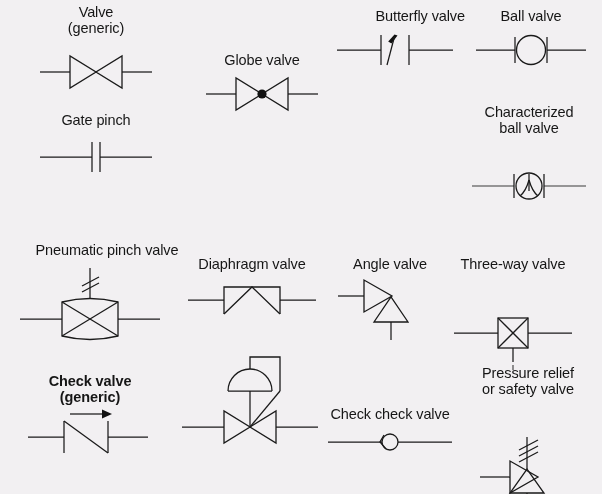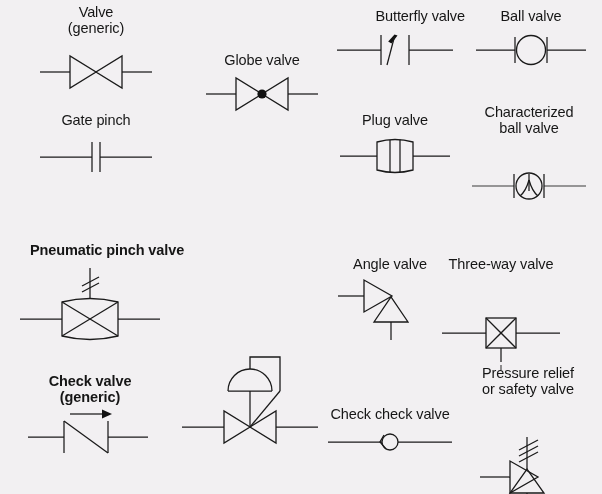--- a/index.html
+++ b/index.html
@@ -126,80 +126,79 @@
       <svg width="140" height="48" viewBox="0 0 140 48">
         <line class="ln" x1="14" y1="27" x2="66" y2="27"></line>
         <line class="ln" x1="74" y1="27" x2="126" y2="27"></line>
         <line class="ln" x1="66" y1="12" x2="66" y2="42"></line>
         <line class="ln" x1="74" y1="12" x2="74" y2="42"></line>
       </svg>
     </div>
   </div>
 
 
-  <div class="cell" style="left:330px; top:112px; width:130px;">
-    <div class="cap">Plug valve</div>
-    <div class="sym">
-      <svg width="130" height="48" viewBox="0 0 130 48">
-        <line class="ln" x1="10" y1="26" x2="47" y2="26"></line>
-        <line class="ln" x1="83" y1="26" x2="120" y2="26"></line>
-        <path class="ln-body" d="M 47 12 Q 65 7 83 12 L 83 40 Q 65 45 47 40 Z"></path>
-        <line class="ln" x1="60" y1="10" x2="60" y2="42.5"></line>
-        <line class="ln" x1="70" y1="9.5" x2="70" y2="42"></line>
-      </svg>
-    </div>
-  </div>
 
   <div class="cell" style="left:456px; top:104px; width:146px;gap:24px;">
     <div class="cap">Characterized
 ball valve</div>
     <div class="sym">
       <svg width="146" height="44" viewBox="0 0 146 44">
         <line class="ln-thin" x1="16" y1="24" x2="58" y2="24"></line>
         <line class="ln-thin" x1="88" y1="24" x2="130" y2="24"></line>
         <line class="ln" x1="58" y1="12" x2="58" y2="36"></line>
         <line class="ln" x1="88" y1="12" x2="88" y2="36"></line>
         <circle class="ln-body" cx="73" cy="24" r="13"></circle>
         <line class="ln" x1="73" y1="12" x2="73" y2="29"></line>
         <path class="ln-body" d="M 64 34 Q 70 29 73 18"></path>
         <path class="ln-body" d="M 82 34 Q 76 29 73 18"></path>
       </svg>
     </div>
   </div>
 
-  <div class="cell" style="left:14px; top:242px; width:186px; align-items:flex-start;font-weight:bold;">
+  <div class="cell" style="left:14px; top:242px; width:186px; align-items:flex-start;">
     <div class="cap" style="width:186px;">Pneumatic pinch valve</div>
   </div>
   <div class="sym" style="position:absolute; left:8px; top:262px;">
     <svg width="160" height="78" viewBox="0 0 160 78">
       <line class="ln" x1="12" y1="55" x2="54" y2="55"></line>
       <line class="ln" x1="110" y1="55" x2="152" y2="55"></line>
       <path class="ln-body" d="M 54 38 L 54 72 Q 82 79 110 72 L 110 38 Q 82 31 54 38 Z"></path>
       <line class="ln" x1="54" y1="38" x2="110" y2="72"></line>
       <line class="ln" x1="110" y1="38" x2="54" y2="72"></line>
       <line class="ln" x1="82" y1="35" x2="82" y2="4"></line>
       <line class="ln" x1="74" y1="22" x2="91" y2="13"></line>
       <line class="ln" x1="74" y1="28" x2="91" y2="19"></line>
     </svg>
   </div>
 
+  <div class="cell" style="left:176px; top:256px; width:152px;">
+    <div class="cap">Diaphragm valve</div>
+    <div class="sym">
+      <svg width="152" height="48" viewBox="0 0 152 48">
+        <line class="ln" x1="12" y1="26" x2="48" y2="26"></line>
+        <line class="ln" x1="104" y1="26" x2="140" y2="26"></line>
+        <polyline class="ln-body" points="48,40 48,13 104,13 104,40"></polyline>
+        <polyline class="ln-body" points="48,40 76,13 104,40"></polyline>
+      </svg>
+    </div>
+  </div>
 
   <div class="cell" style="left:334px; top:256px; width:112px;">
     <div class="cap">Angle valve</div>
     <div class="sym">
       <svg width="112" height="66" viewBox="0 0 112 66">
         <line class="ln" x1="4" y1="22" x2="30" y2="22"></line>
         <polygon class="ln-body" points="30,6 30,38 58,22"></polygon>
         <polygon class="ln-body" points="40,48 74,48 57,23"></polygon>
         <line class="ln" x1="57" y1="48" x2="57" y2="66"></line>
       </svg>
     </div>
   </div>
 
-  <div class="cell" style="left:428px; top:256px; width:146px;gap:33px;">
+  <div class="cell" style="left:440px; top:256px; width:146px;gap:33px;">
     <div class="cap">Three-way valve</div>
     <div class="sym">
       <svg width="146" height="64" viewBox="0 0 146 64">
         <line class="ln" x1="14" y1="26" x2="58" y2="26"></line>
         <line class="ln" x1="88" y1="26" x2="132" y2="26"></line>
         <rect class="ln-body" x="58" y="11" width="30" height="30"></rect>
         <line class="ln" x1="58" y1="11" x2="88" y2="41"></line>
         <line class="ln" x1="88" y1="11" x2="58" y2="41"></line>
         <line class="ln" x1="73" y1="41" x2="73" y2="55"></line>
         <line class="ln-thin" x1="73" y1="58" x2="73" y2="63"></line>

